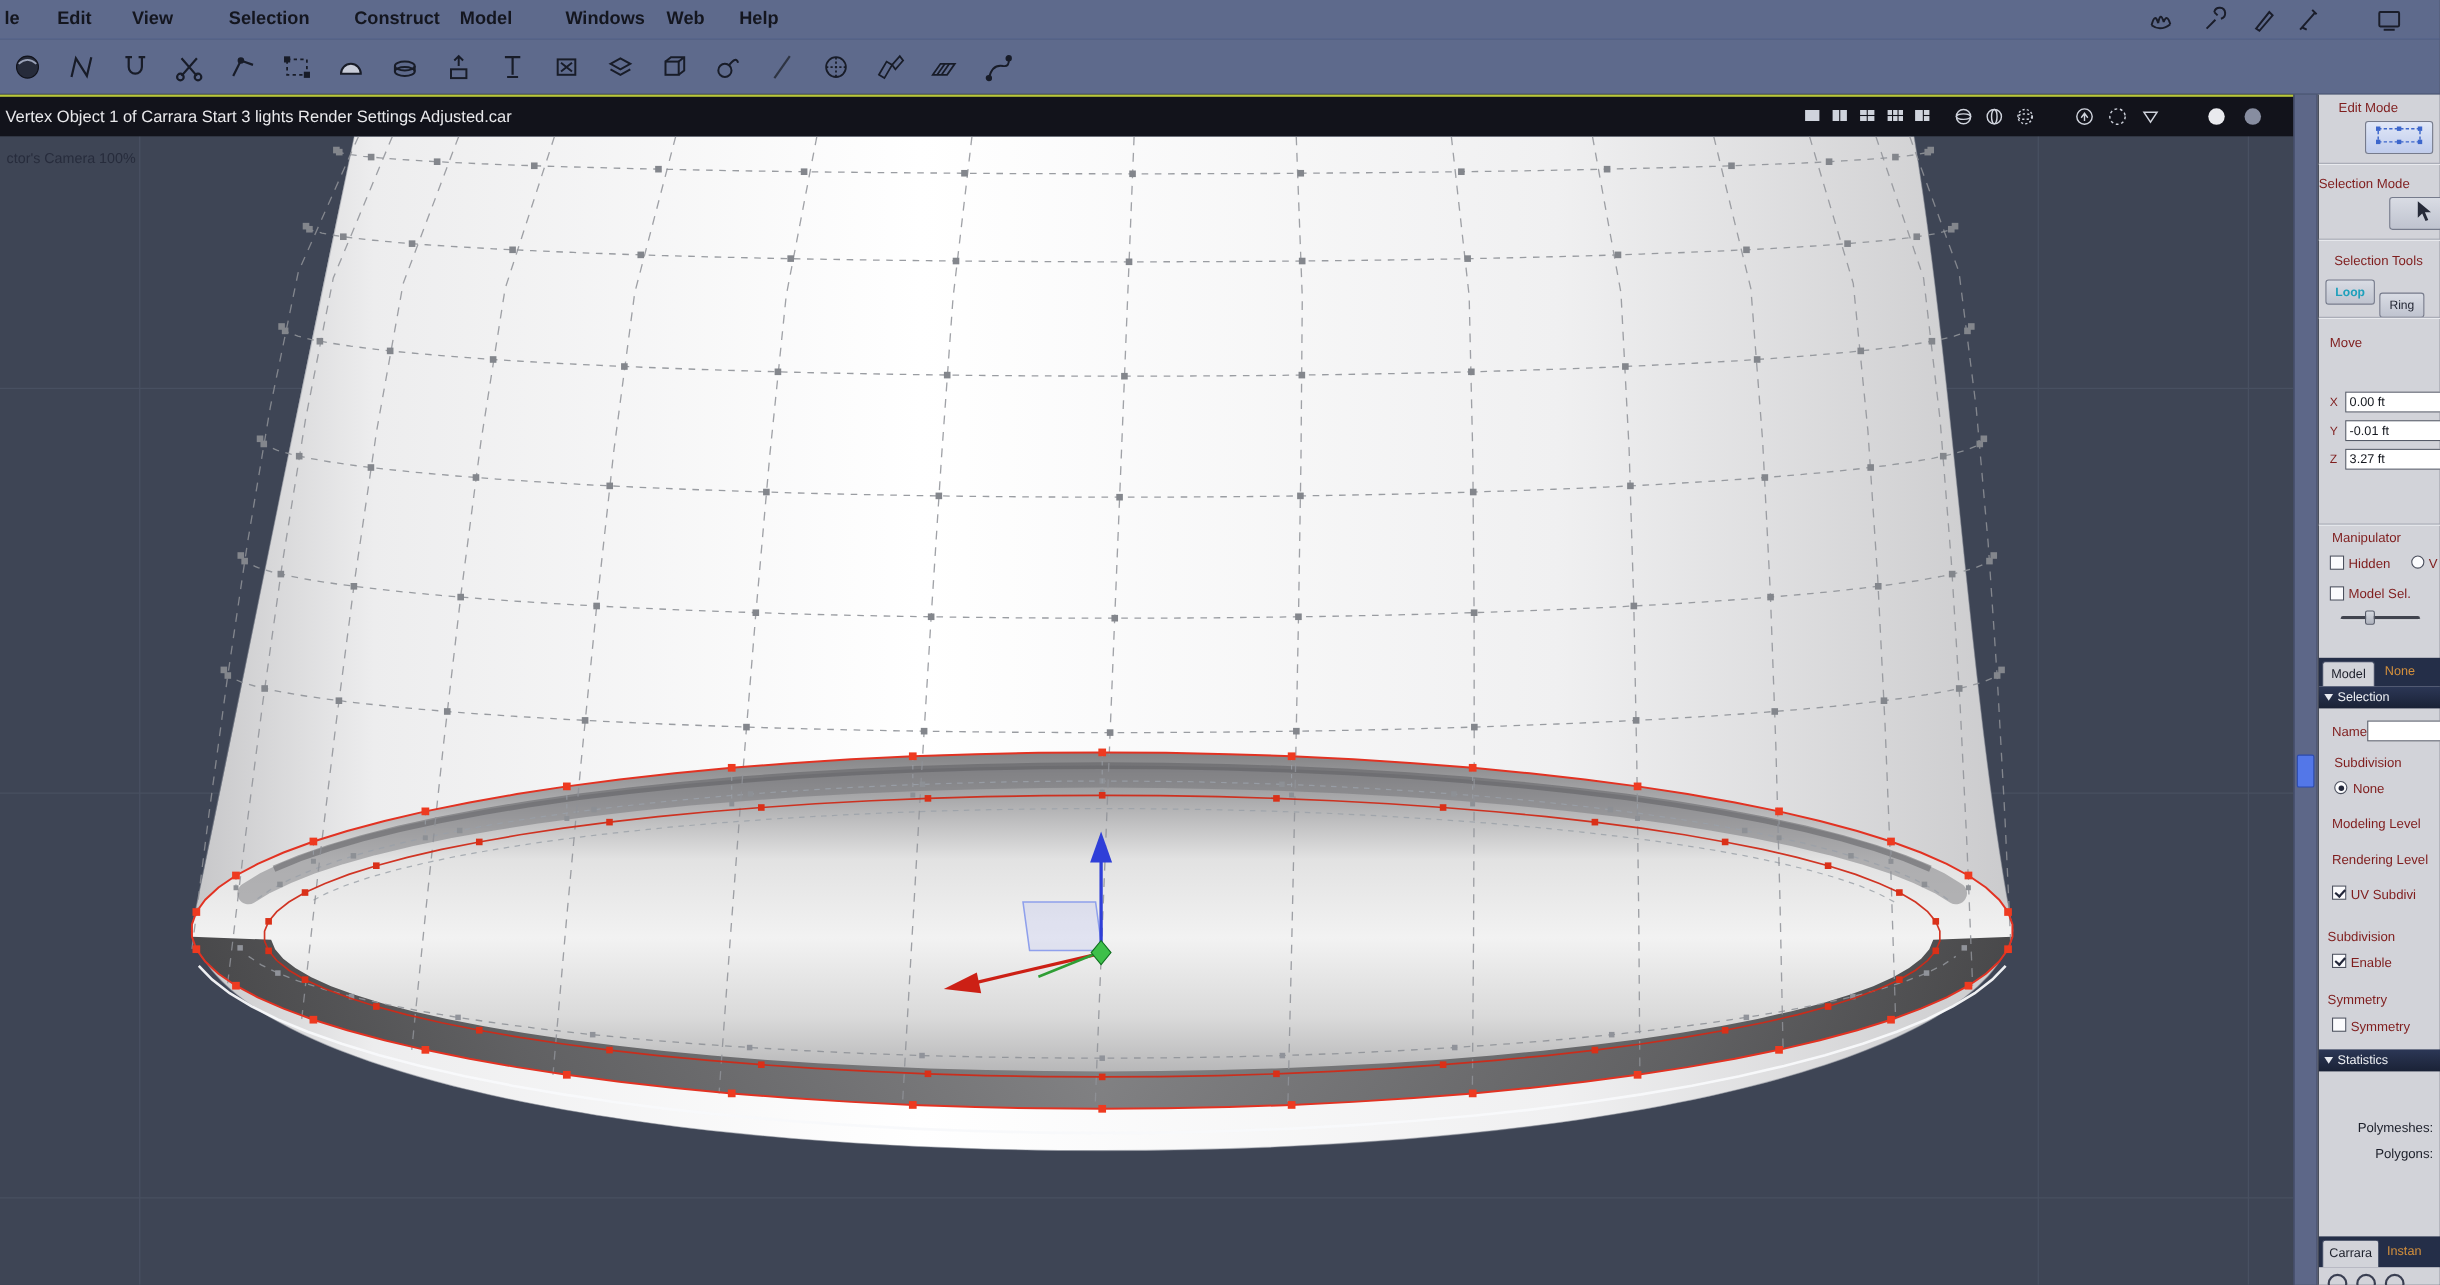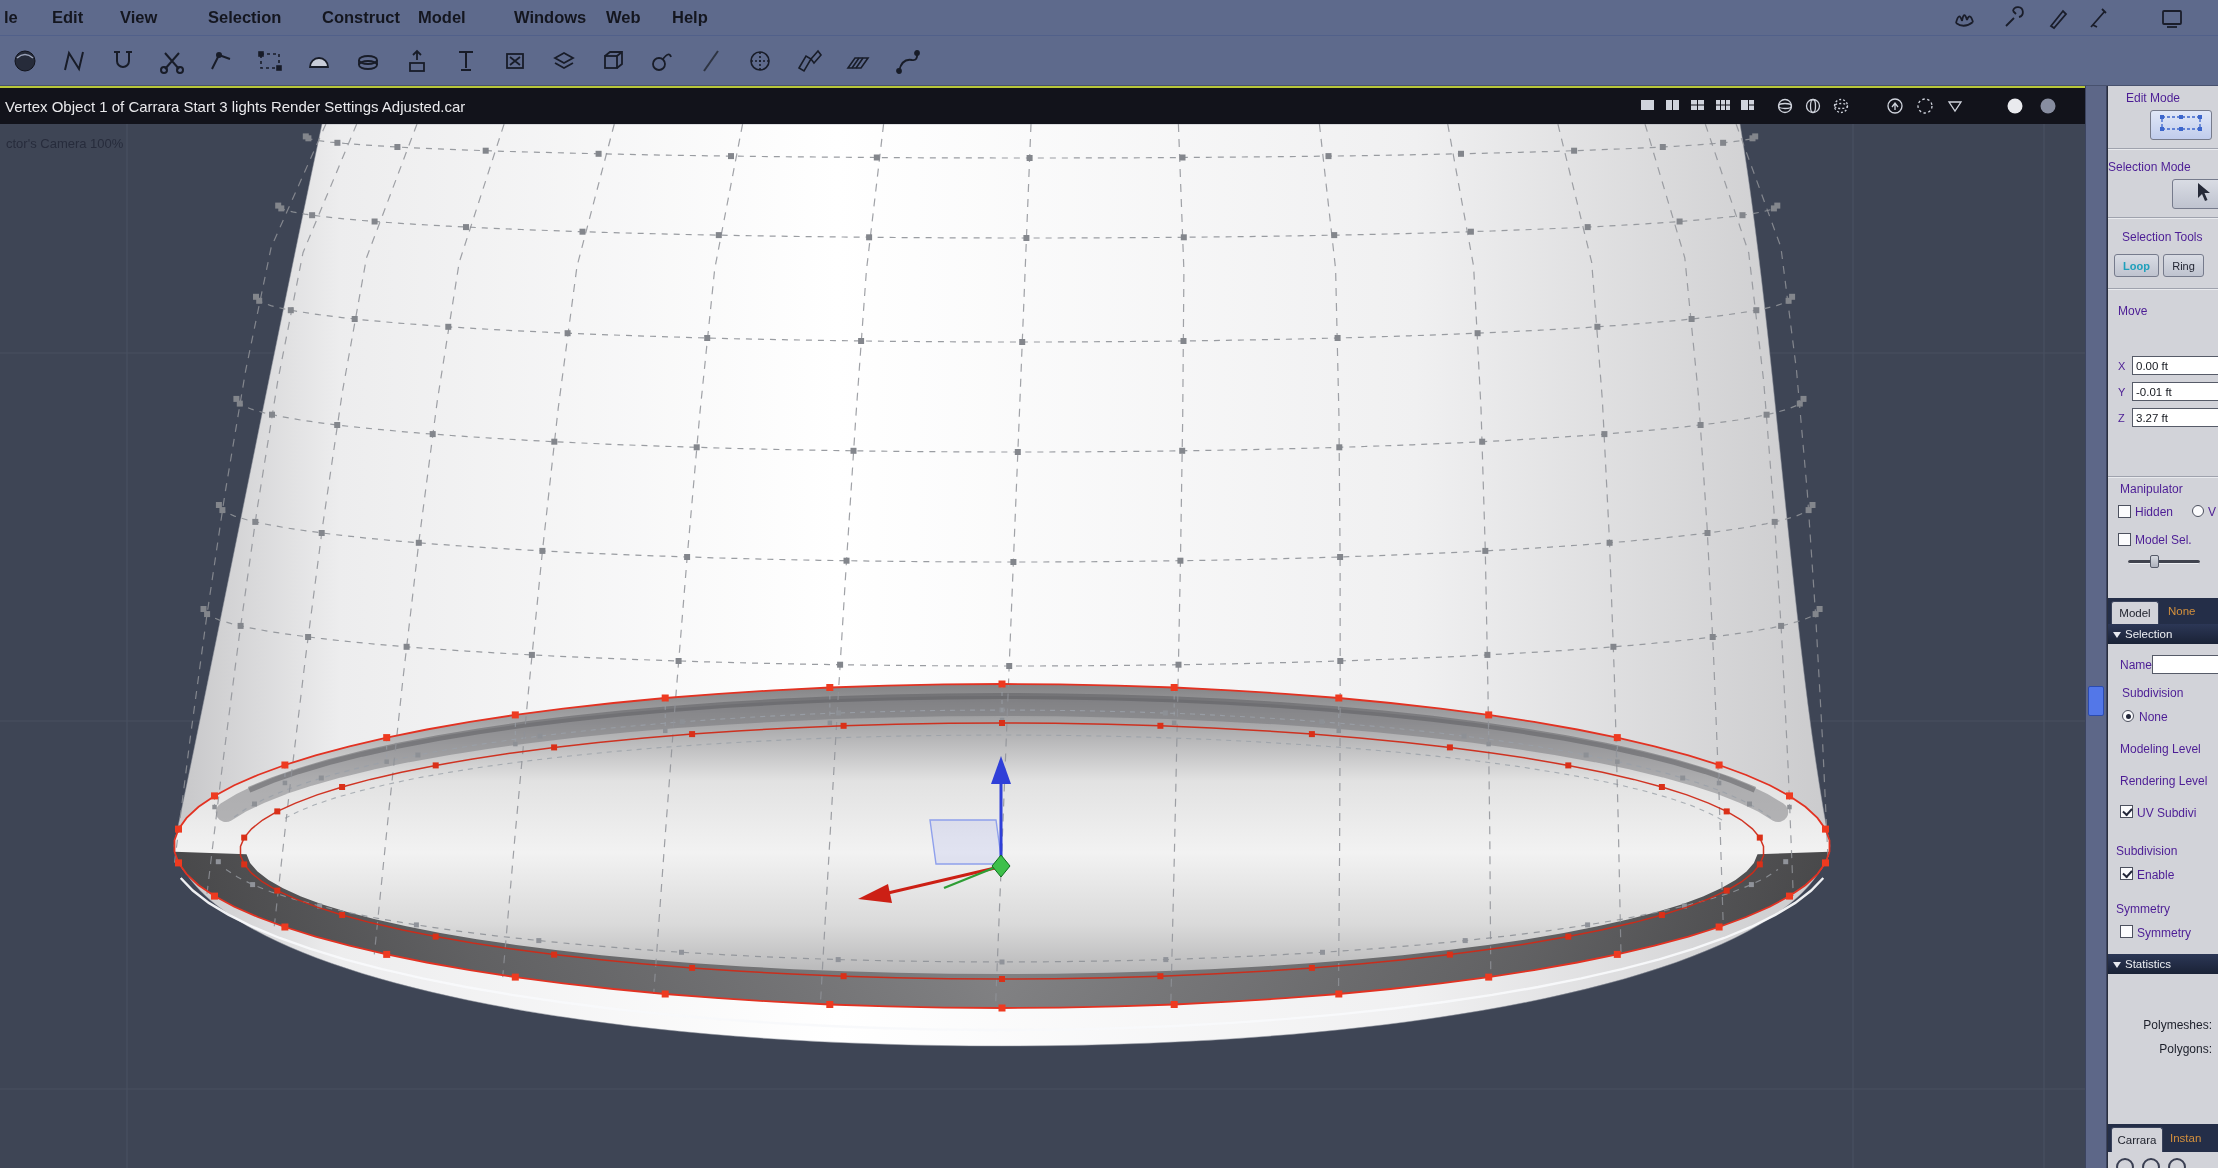--- a/index.html
+++ b/index.html
@@ -17,21 +17,21 @@
   .title{position:absolute;left:5px;top:10px;font-size:15px;color:#e9e9ec;white-space:nowrap}
   .tbi{position:absolute;top:9px}
   
   #viewport{position:absolute;left:0;top:124px}
   .camlabel{position:absolute;left:6px;top:136px;font-size:13px;color:#272c3c;white-space:nowrap}
   
   .vscroll{position:absolute;left:2085px;top:86px;width:22px;height:1082px;background:#5d6788;border-left:1px solid #3c4460;border-right:1px solid #3c4460}
   .vthumb{position:absolute;left:2px;top:600px;width:16px;height:30px;background:#5377e8;border:1px solid #2b4bb0;border-radius:2px}
   
   .panel{position:absolute;left:2107px;top:86px;width:111px;height:1082px;background:#d2d3d9;border-left:1px solid #2a2f3e}
-  .plabel{position:absolute;font-size:12px;color:#4c1d95;white-space:nowrap}
+  .plabel{position:absolute;font-size:12px;color:#7f1d1d;white-space:nowrap}
   .pdiv{position:absolute;left:0;width:111px;height:2px;border-top:1px solid #9fa2ad;border-bottom:1px solid #e9eaee}
   .pbtn{position:absolute;background:linear-gradient(#d9dce4,#bfc3cf);border:1px solid #767b8c;border-radius:3px;display:flex;align-items:center;justify-content:center}
   .editbtn{background:linear-gradient(#e0e7f7,#c0ccec)}
   .sbtn{font-size:11px;white-space:nowrap}
   .loop{color:#1fa0bc;font-weight:bold}
   .ring{color:#232633}
   .pinput{position:absolute;height:19px;background:#fff;border:1px solid #565b68;font-size:11.5px;color:#15181f;padding:1px 3px;font-family:"Liberation Sans",sans-serif}
   .cb{position:absolute;width:13px;height:13px;background:#fbfbfd;border:1px solid #4c505e}
   .cb.checked::after{content:"";position:absolute;left:2px;top:2px;width:7px;height:4px;border-left:2px solid #23273a;border-bottom:2px solid #23273a;transform:rotate(-48deg)}
   .radio{position:absolute;width:12px;height:12px;border:1px solid #4c505e;border-radius:50%;background:#fbfbfd}
@@ -585,21 +585,21 @@
       <span><svg width="20" height="22" viewBox="0 0 20 22">
             <polygon points="6,2 6,17 10,13 13,20 15.5,19 12.5,12 18,12" fill="#262a38"></polygon>
           </svg></span>
     </div>
     <div class="pdiv" style="top:131px"></div>
 
     <span class="plabel" style="left:14px;top:144px">Selection Tools</span>
     <div class="pbtn sbtn" style="left:6px;top:168px;width:45px;height:23px">
         <span class="loop">Loop</span>
       </div>
-    <div class="pbtn sbtn" style="left:55px;top:168px;width:41px;height:23px">
+    <div class="pbtn sbtn" style="left:55px;top:180px;width:41px;height:23px">
         <span class="ring">Ring</span>
       </div>
     <div class="pdiv" style="top:202px"></div>
 
     <span class="plabel" style="left:10px;top:218px">Move</span>
     <span class="plabel" style="left:10px;top:274px;font-size:11px">X</span>
     <input class="pinput" style="left: 24px; top: 270px; width: 102px;" readonly="" value="0.00 ft">
     <span class="plabel" style="left:10px;top:300px;font-size:11px">Y</span>
     <input class="pinput" style="left: 24px; top: 296px; width: 102px;" readonly="" value="-0.01 ft">
     <span class="plabel" style="left:10px;top:326px;font-size:11px">Z</span>

